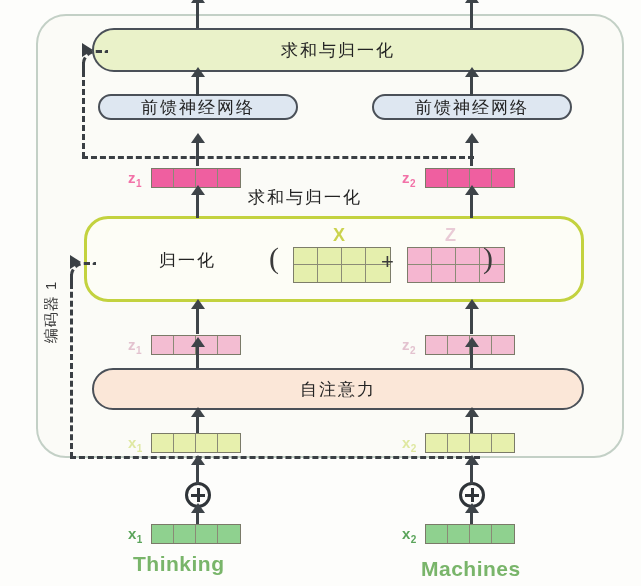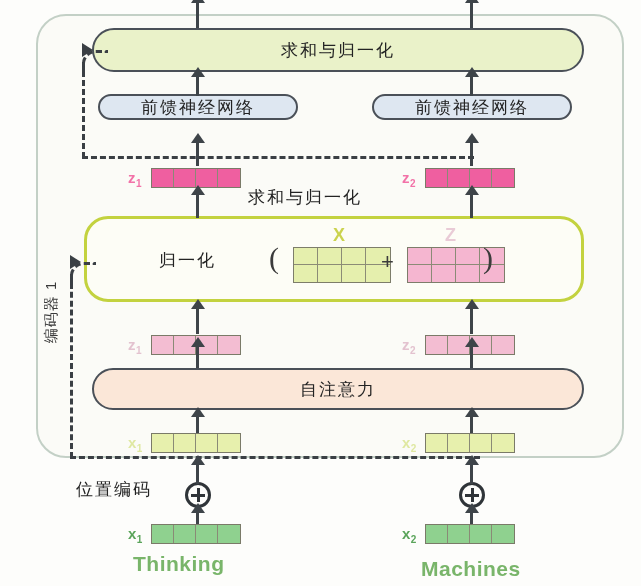--- a/index.html
+++ b/index.html
@@ -399,21 +399,20 @@
   <div class="dash-v" style="left:70px; top:274px; height:184px;"></div>
   <div class="dash-corner" style="left:70px; top:262px;"></div>
   <div class="dash-h" style="left:94px; top:262px; width:-0px;"></div>
   <div class="dash-arrow-right" style="left:70px; top:255px;"></div>
 
   <div class="dash-h" style="left:82px; top:156px; width:392px;"></div>
   <div class="dash-v" style="left:82px; top:62px; height:96px;"></div>
   <div class="dash-corner" style="left:82px; top:50px;"></div>
   <div class="dash-arrow-right" style="left:82px; top:43px;"></div>
 
-  <div class="posenc-label">位置编码</div>
 
   <div class="oplus" style="left:185px; top:482px;"></div>
   <div class="oplus" style="left:459px; top:482px;"></div>
 
   <div class="arrow-up" style="left:196px; top:464px; height:20px;"></div>
   <div class="arrow-up" style="left:470px; top:464px; height:20px;"></div>
 
   <div class="arrow-up" style="left:196px; top:512px; height:18px;"></div>
   <div class="arrow-up" style="left:470px; top:512px; height:18px;"></div>
 

